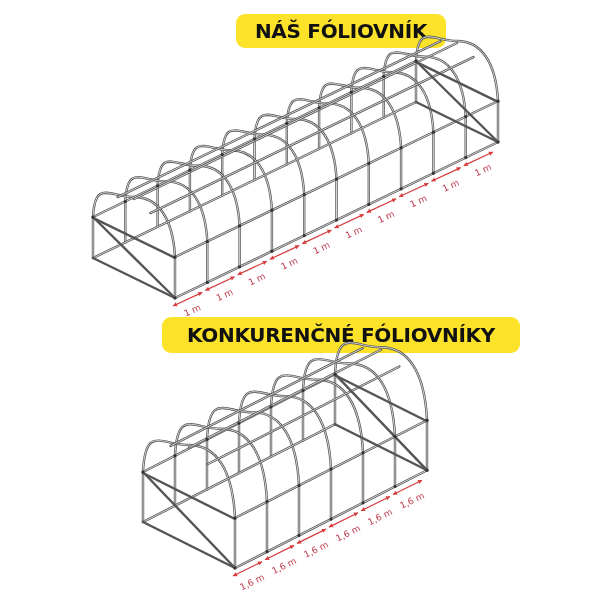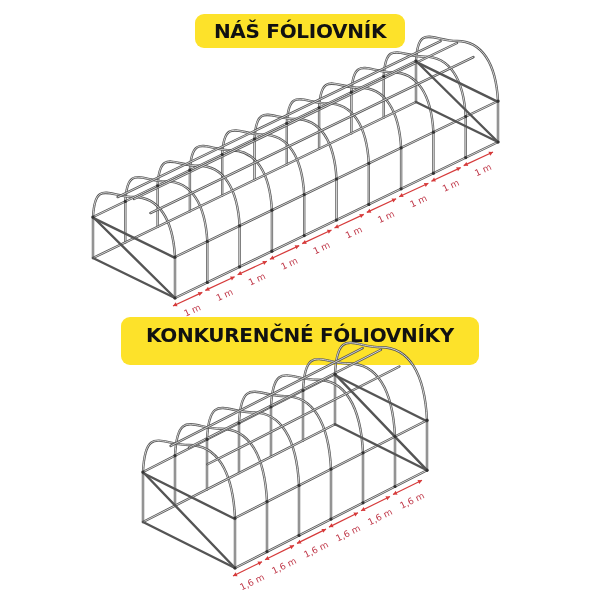--- a/index.html
+++ b/index.html
@@ -1,19 +1,19 @@
 <!DOCTYPE html>
 <html><head>
 <meta charset="utf-8">
 <style>
   html, body { margin:0; padding:0; background:#ffffff; }
   body { width:600px; height:600px; position:relative; overflow:hidden; font-family:"DejaVu Sans", sans-serif; }
-  .badge { position:absolute; background:#fde22a; border-radius:9px; color:#111; font-weight:bold; text-align:center; font-family:"DejaVu Sans", sans-serif; letter-spacing:-0.3px; }
+  .badge { position:absolute; background:#fde22a; border-radius:9px; color:#111; font-weight:bold; text-align:center; font-family:"DejaVu Sans", sans-serif; letter-spacing:-0.3px;margin-left:41px; }
   #badge-top { left:195px; top:14px; width:210px; height:34px; line-height:34px; font-size:20px; }
-  #badge-bottom { left:121px; top:317px; width:358px; height:48px; line-height:36px; font-size:20px; }
+  #badge-bottom { left:121px; top:317px; width:358px; height:36px; line-height:36px; font-size:20px; }
   svg { position:absolute; left:0; top:0; }
   .frame { stroke:#555; stroke-width:2.4; fill:none; stroke-linecap:round; stroke-linejoin:round; }
   .frame-in { stroke:#f2f2f2; stroke-width:0.8; fill:none; }
   .dim { stroke:#d63a3a; stroke-width:1.2; fill:none; }
   .dimtxt { fill:#c0394a; font-size:9px; font-family:"DejaVu Sans", sans-serif; }
   .joint { fill:#333; }
 </style>
 </head>
 <body>
 

